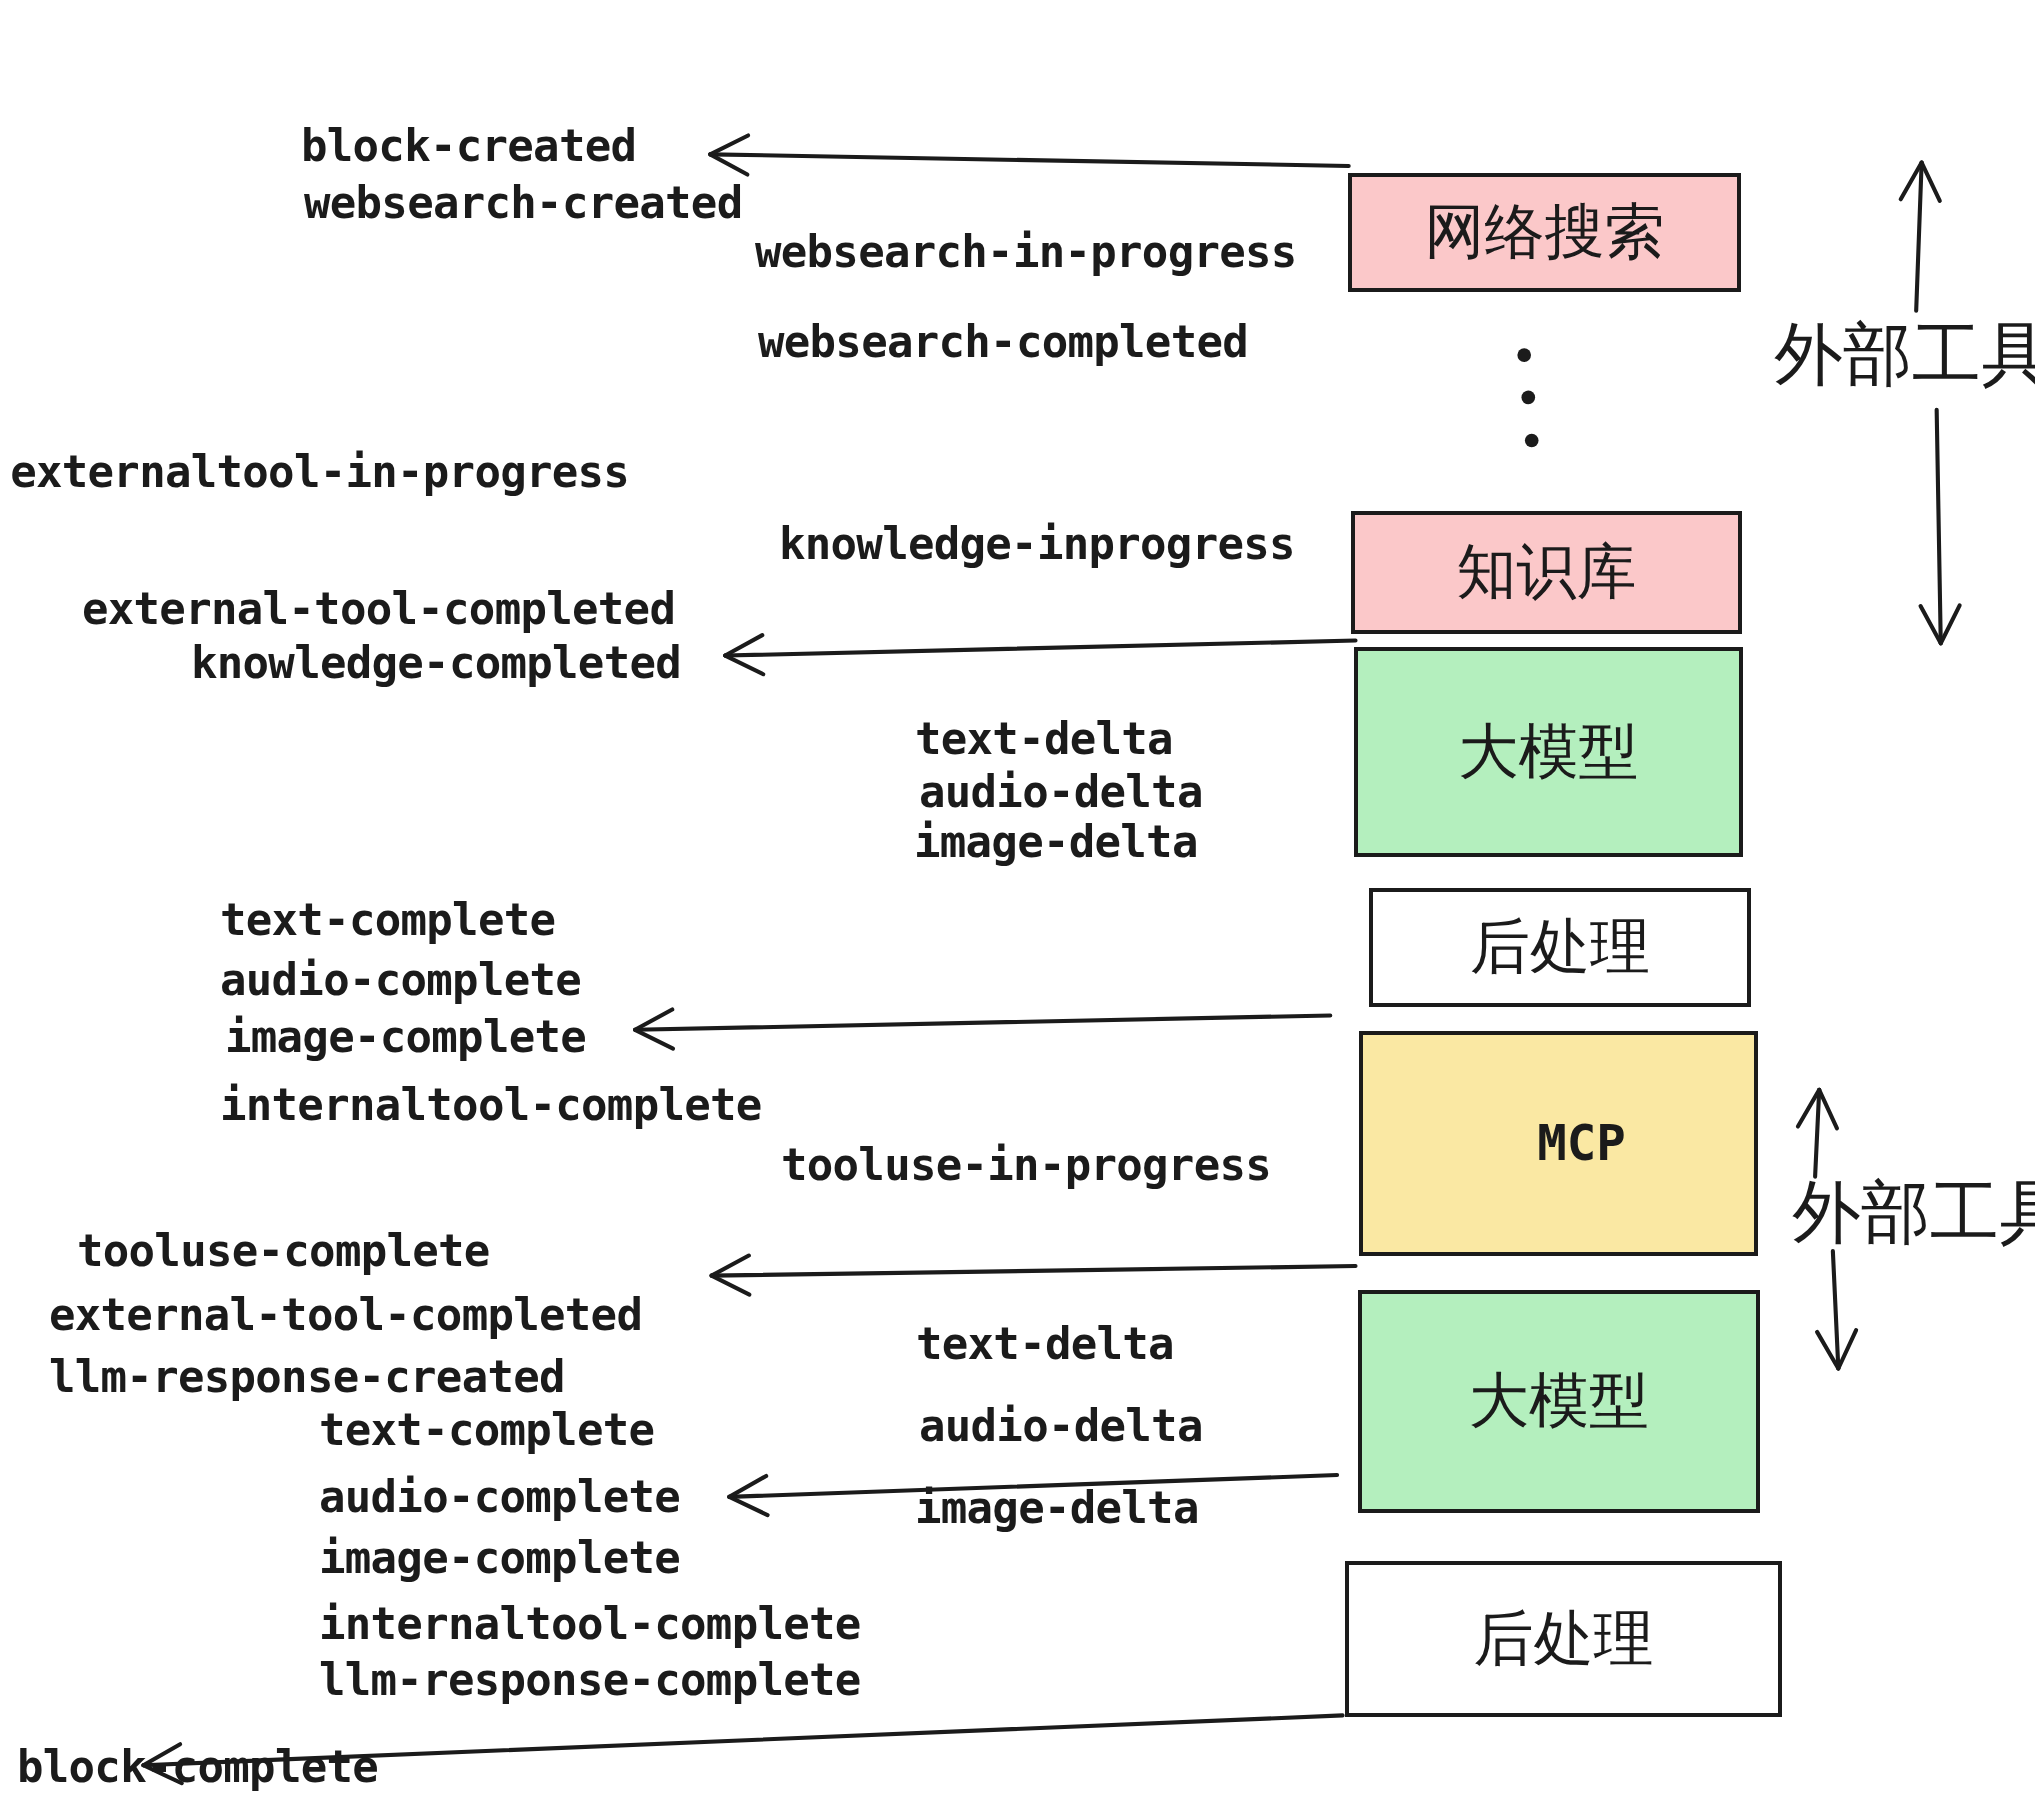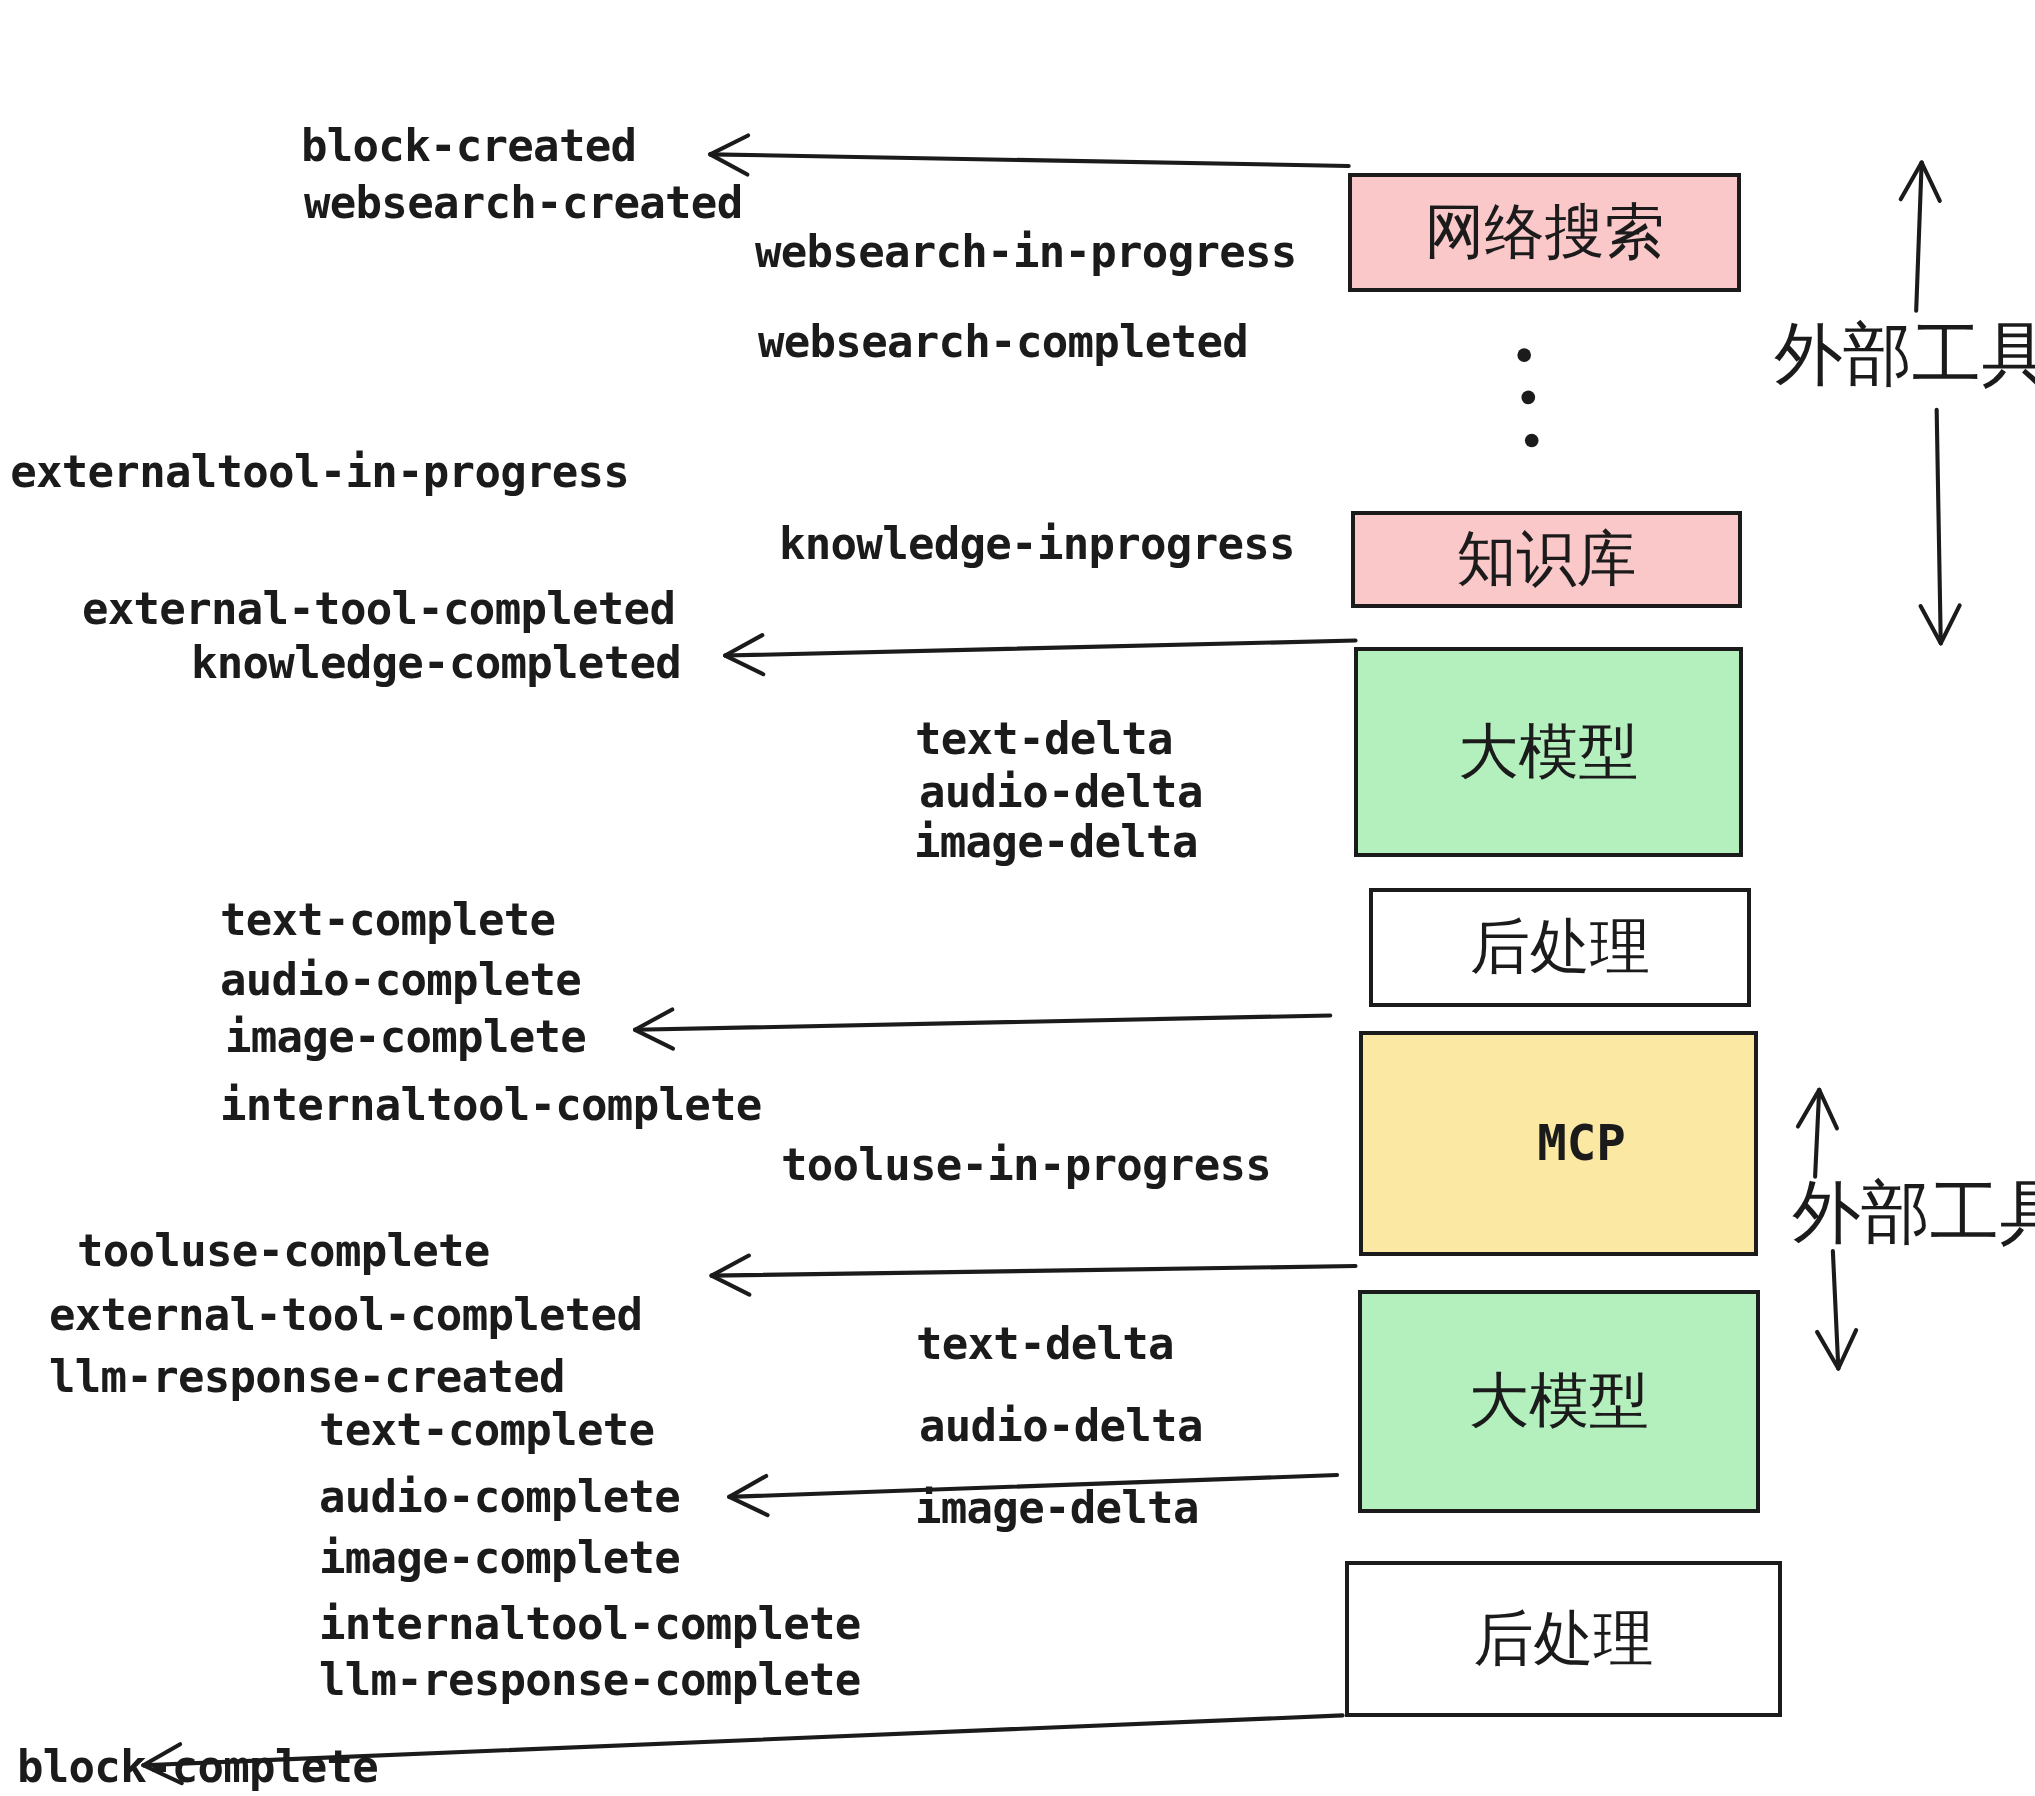--- a/index.html
+++ b/index.html
@@ -140,21 +140,21 @@
       <div class="event-label" style="left: 319px; top: 1679px;">llm-response-complete</div>
       <div class="event-label" style="left: 17px; top: 1766px;">block-complete</div>
       <div class="event-label" style="left: 916px; top: 1343px;">text-delta</div>
       <div class="event-label" style="left: 919px; top: 1425px;">audio-delta</div>
       <div class="event-label" style="left: 915px; top: 1507px;">image-delta</div>
     </div>
   <div id="boxes-layer">
       <div class="node-box" style="left: 1348px; top: 173px; width: 393px; height: 119px; background: rgb(251, 200, 201);">
         <span class="node-label">网络搜索</span>
       </div>
-      <div class="node-box" style="left: 1351px; top: 511px; width: 391px; height: 97px; background: rgb(251, 200, 201);">
+      <div class="node-box" style="left: 1351px; top: 511px; width: 391px; height: 123px; background: rgb(251, 200, 201);">
         <span class="node-label">知识库</span>
       </div>
       <div class="node-box" style="left: 1354px; top: 647px; width: 389px; height: 210px; background: rgb(180, 239, 190);">
         <span class="node-label">大模型</span>
       </div>
       <div class="node-box" style="left: 1369px; top: 888px; width: 382px; height: 119px; background: rgb(255, 255, 255);">
         <span class="node-label">后处理</span>
       </div>
       <div class="node-box" style="left: 1359px; top: 1031px; width: 399px; height: 225px; background: rgb(250, 232, 163);">
         <span class="node-label mono">MCP</span>

